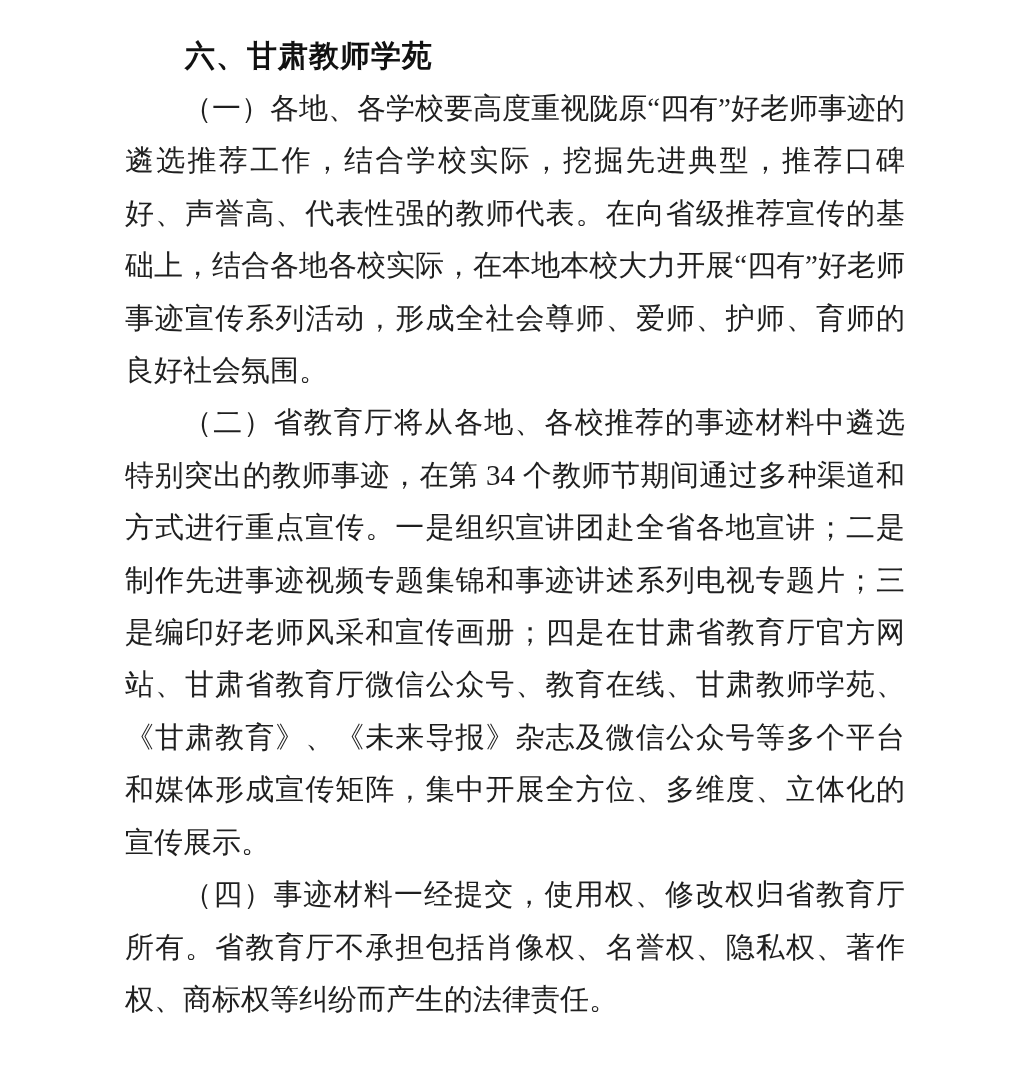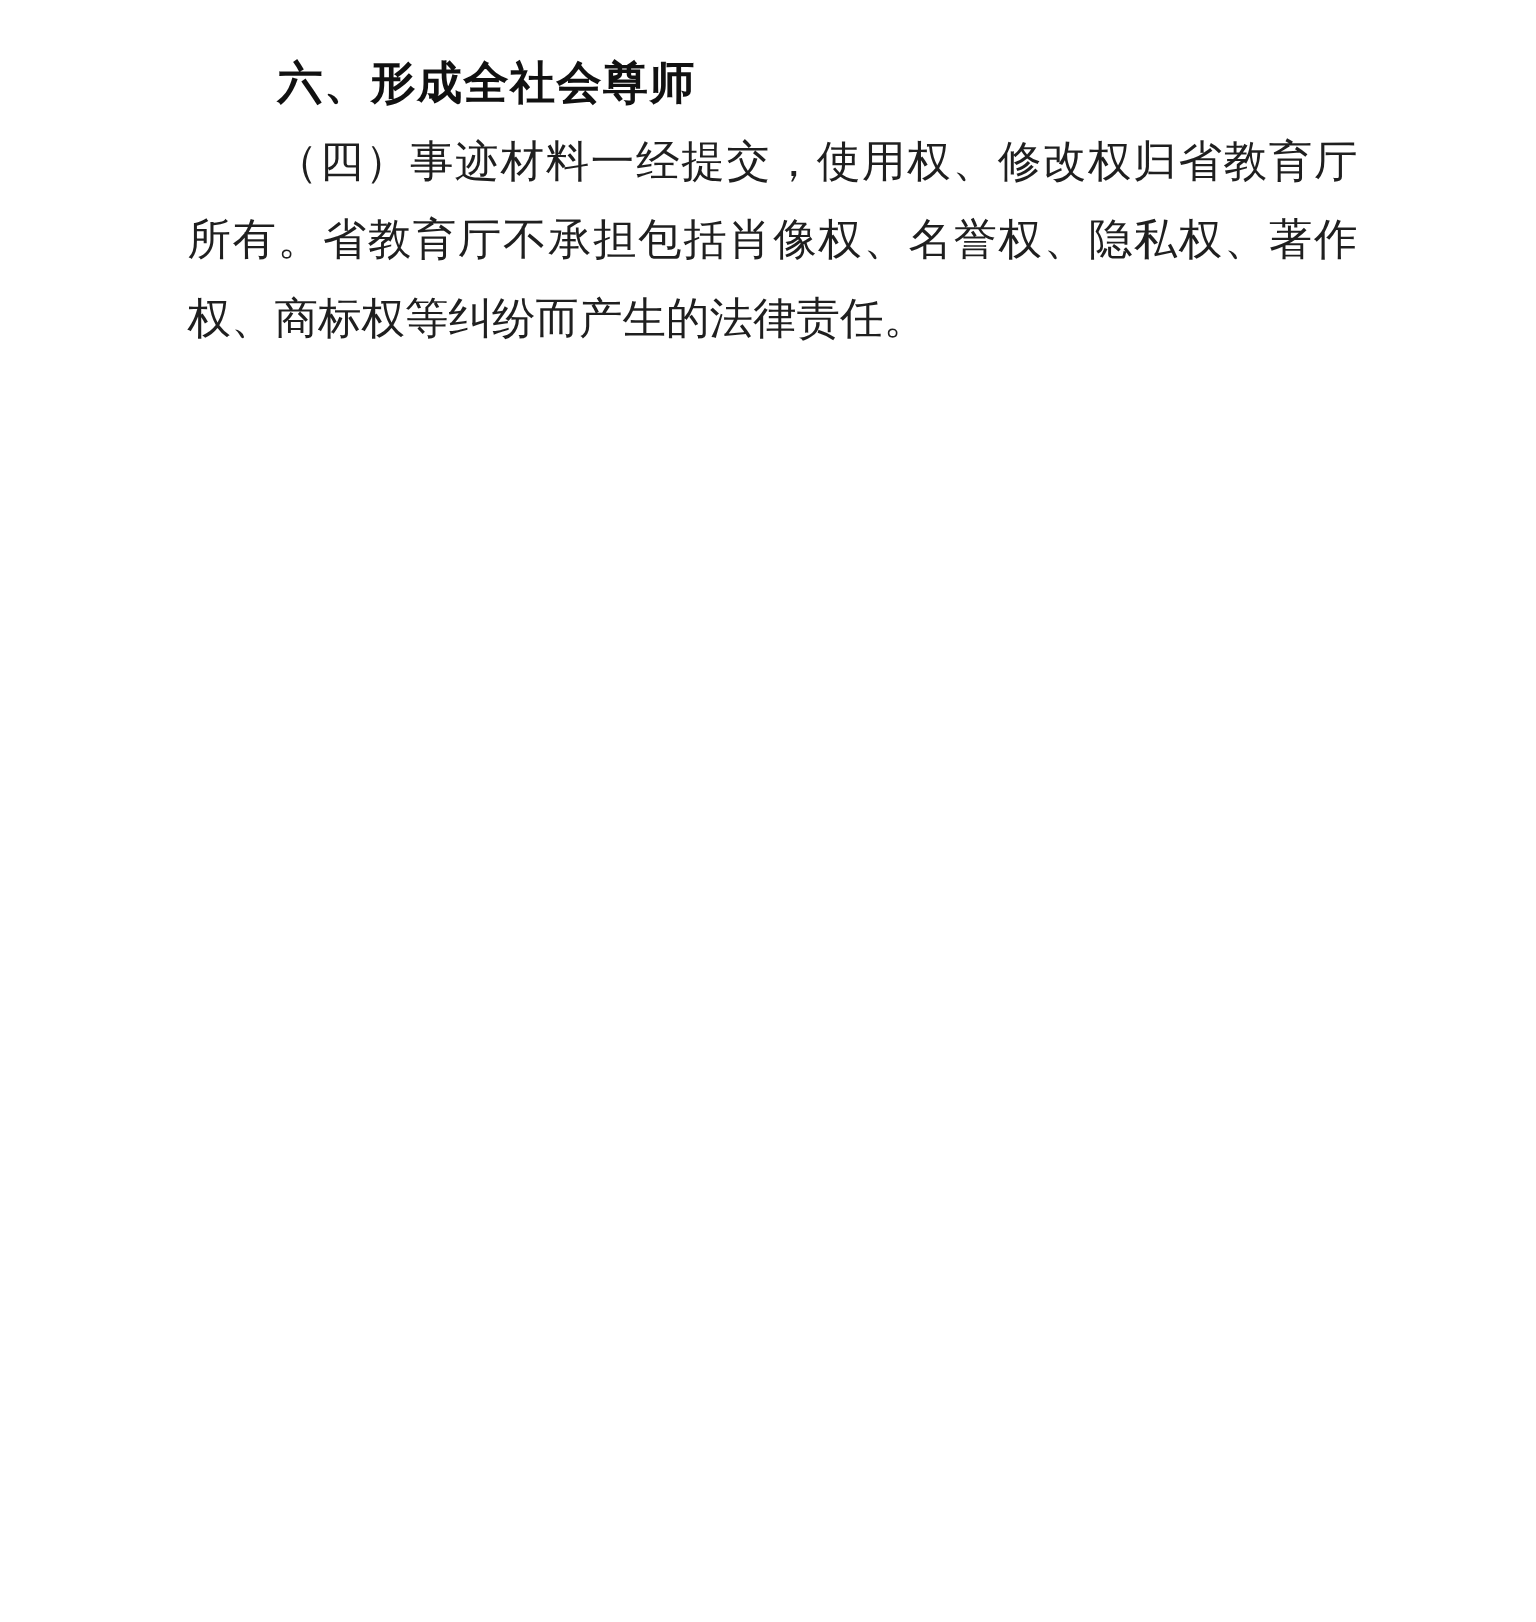--- a/index.html
+++ b/index.html
@@ -39,18 +39,20 @@
     text-indent: 2em;
     color: #1f1f1f;
     word-break: break-all;
   }
 </style>
 </head>
 <body>
 
 <div class="page">
   <div class="doc-body">
-    <h2 class="heading">六、形成全社会尊师</h2>
+    <h2 class="heading">六、甘肃教师学苑</h2>
     <div id="paragraphs">
+        <p class="para">（一）各地、各学校要高度重视陇原“四有”好老师事迹的遴选推荐工作，结合学校实际，挖掘先进典型，推荐口碑好、声誉高、代表性强的教师代表。在向省级推荐宣传的基础上，结合各地各校实际，在本地本校大力开展“四有”好老师事迹宣传系列活动，形成全社会尊师、爱师、护师、育师的良好社会氛围。</p>
+        <p class="para">（二）省教育厅将从各地、各校推荐的事迹材料中遴选特别突出的教师事迹，在第 34 个教师节期间通过多种渠道和方式进行重点宣传。一是组织宣讲团赴全省各地宣讲；二是制作先进事迹视频专题集锦和事迹讲述系列电视专题片；三是编印好老师风采和宣传画册；四是在甘肃省教育厅官方网站、甘肃省教育厅微信公众号、教育在线、甘肃教师学苑、《甘肃教育》、《未来导报》杂志及微信公众号等多个平台和媒体形成宣传矩阵，集中开展全方位、多维度、立体化的宣传展示。</p>
         <p class="para">（四）事迹材料一经提交，使用权、修改权归省教育厅所有。省教育厅不承担包括肖像权、名誉权、隐私权、著作权、商标权等纠纷而产生的法律责任。</p>
       </div>
   </div>
 </div>
 
 </body></html>

